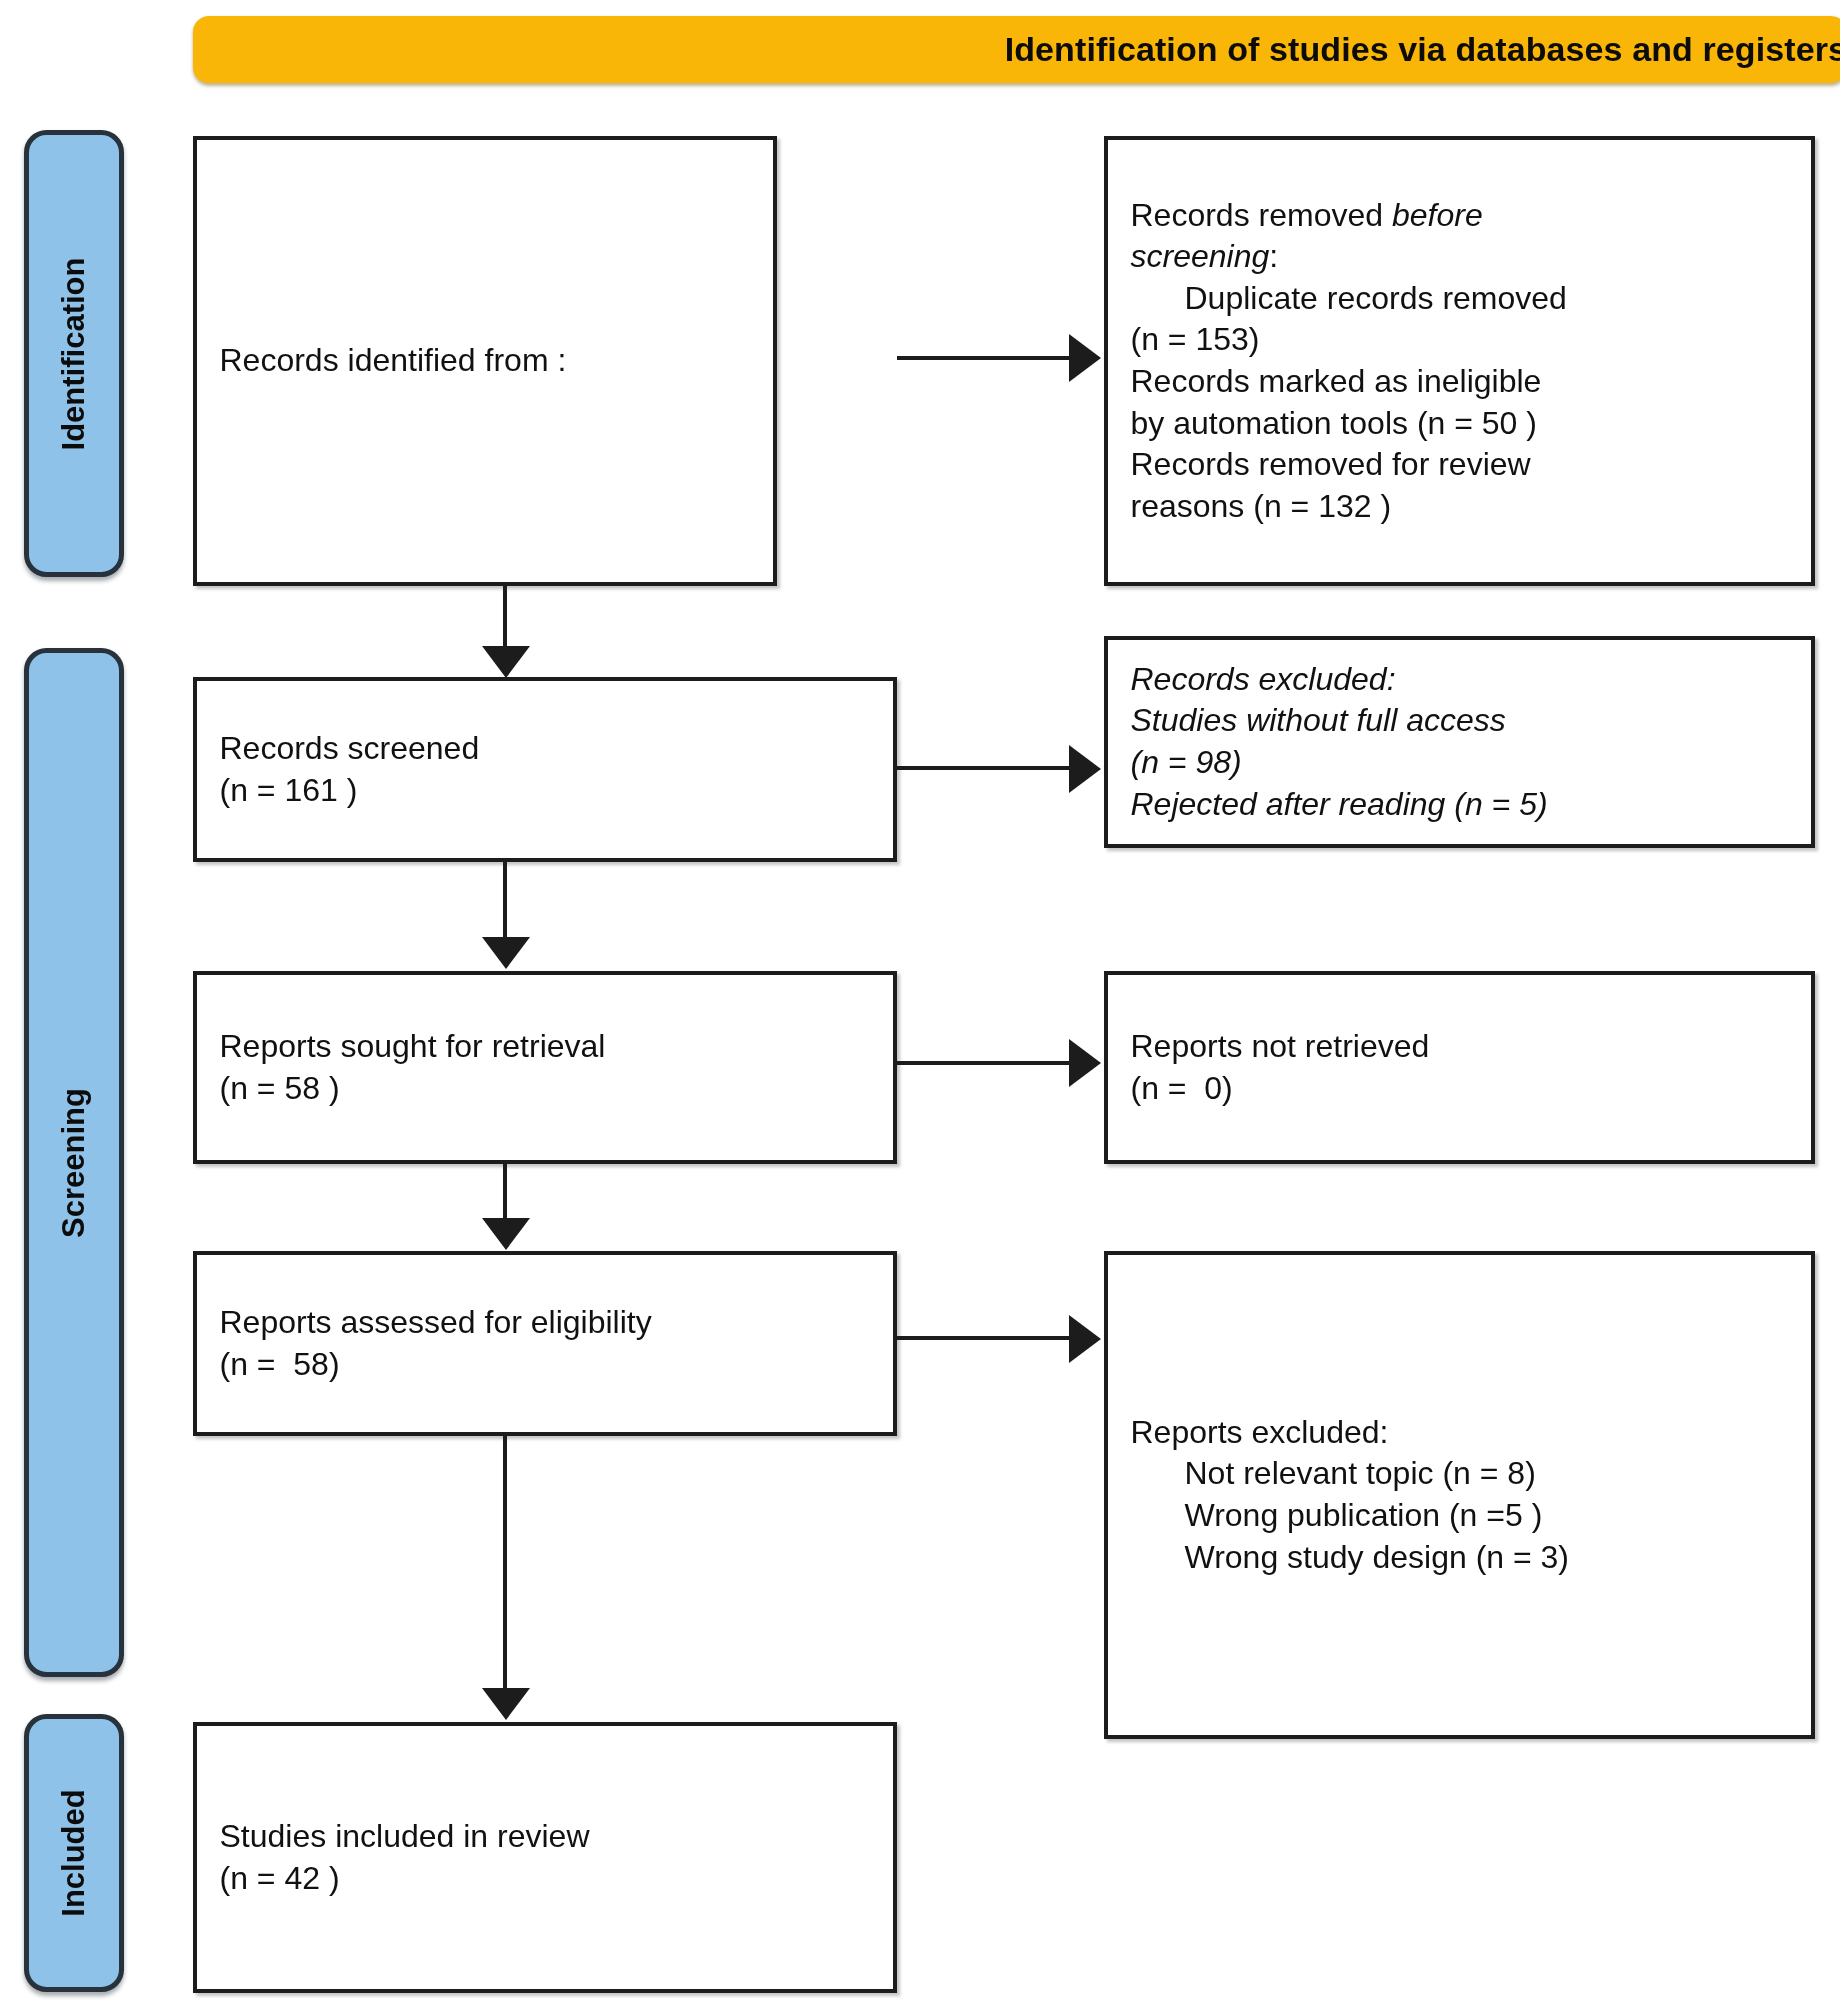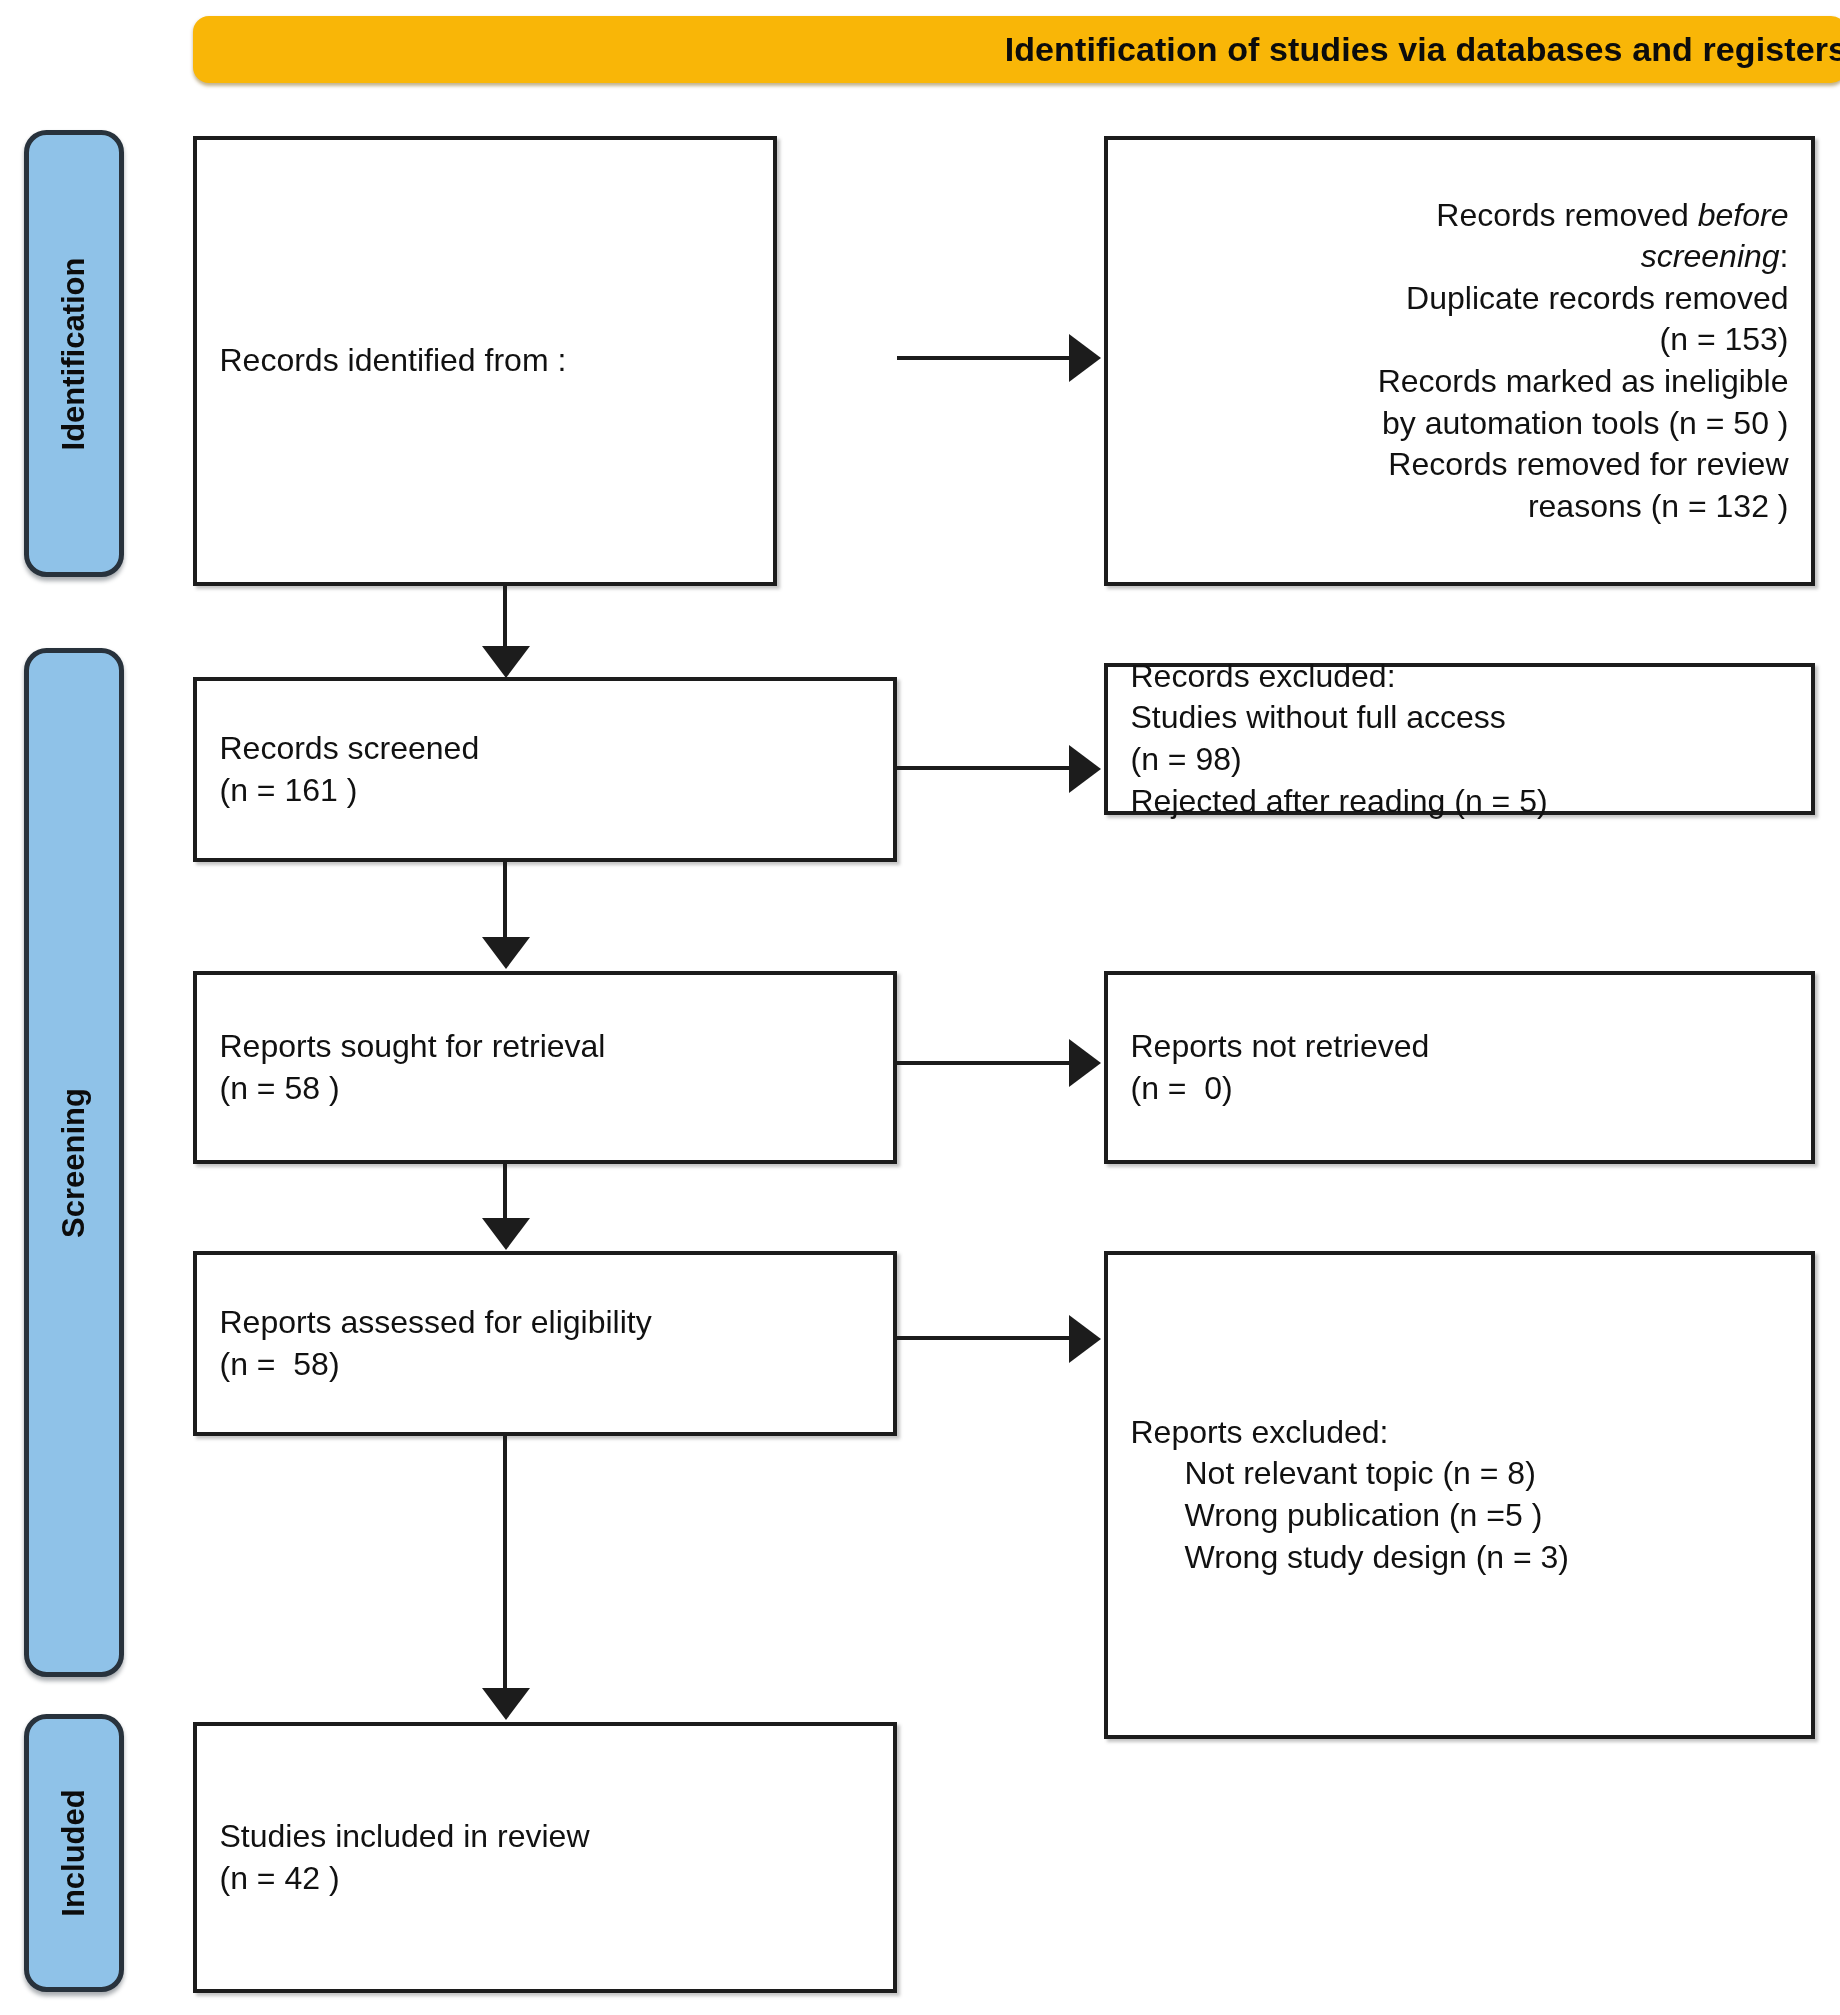--- a/index.html
+++ b/index.html
@@ -90,22 +90,22 @@
   .flow-line em { font-style: italic; }
 
   
   #box-identified         { left: 193px; top: 136px;  width: 584px; height: 450px; }
   #box-screened           { left: 193px; top: 677px; width: 704px; height: 185px; }
   #box-sought             { left: 193px; top: 971px; width: 704px; height: 193px; }
   #box-assessed           { left: 193px; top: 1251px; width: 704px; height: 185px; }
   #box-included           { left: 193px; top: 1722px; width: 704px; height: 271px; }
 
   
-  #box-removed-before     { left: 1104px; top: 136px;  width: 711px; height: 450px; text-align: right; }
-  #box-records-excluded   { left: 1104px; top: 663px; width: 711px; height: 152px; }
+  #box-removed-before     { left: 1104px; top: 136px;  width: 711px; height: 450px; }
+  #box-records-excluded   { left: 1104px; top: 636px; width: 711px; height: 212px; font-style: italic; }
   #box-not-retrieved      { left: 1104px; top: 971px; width: 711px; height: 193px; }
   #box-reports-excluded   { left: 1104px; top: 1251px; width: 711px; height: 488px; }
 
   
   .conn-v {
     position: absolute;
     left: 503px;
     width: 4.4px;
     background: #1c1c1c;
   }

